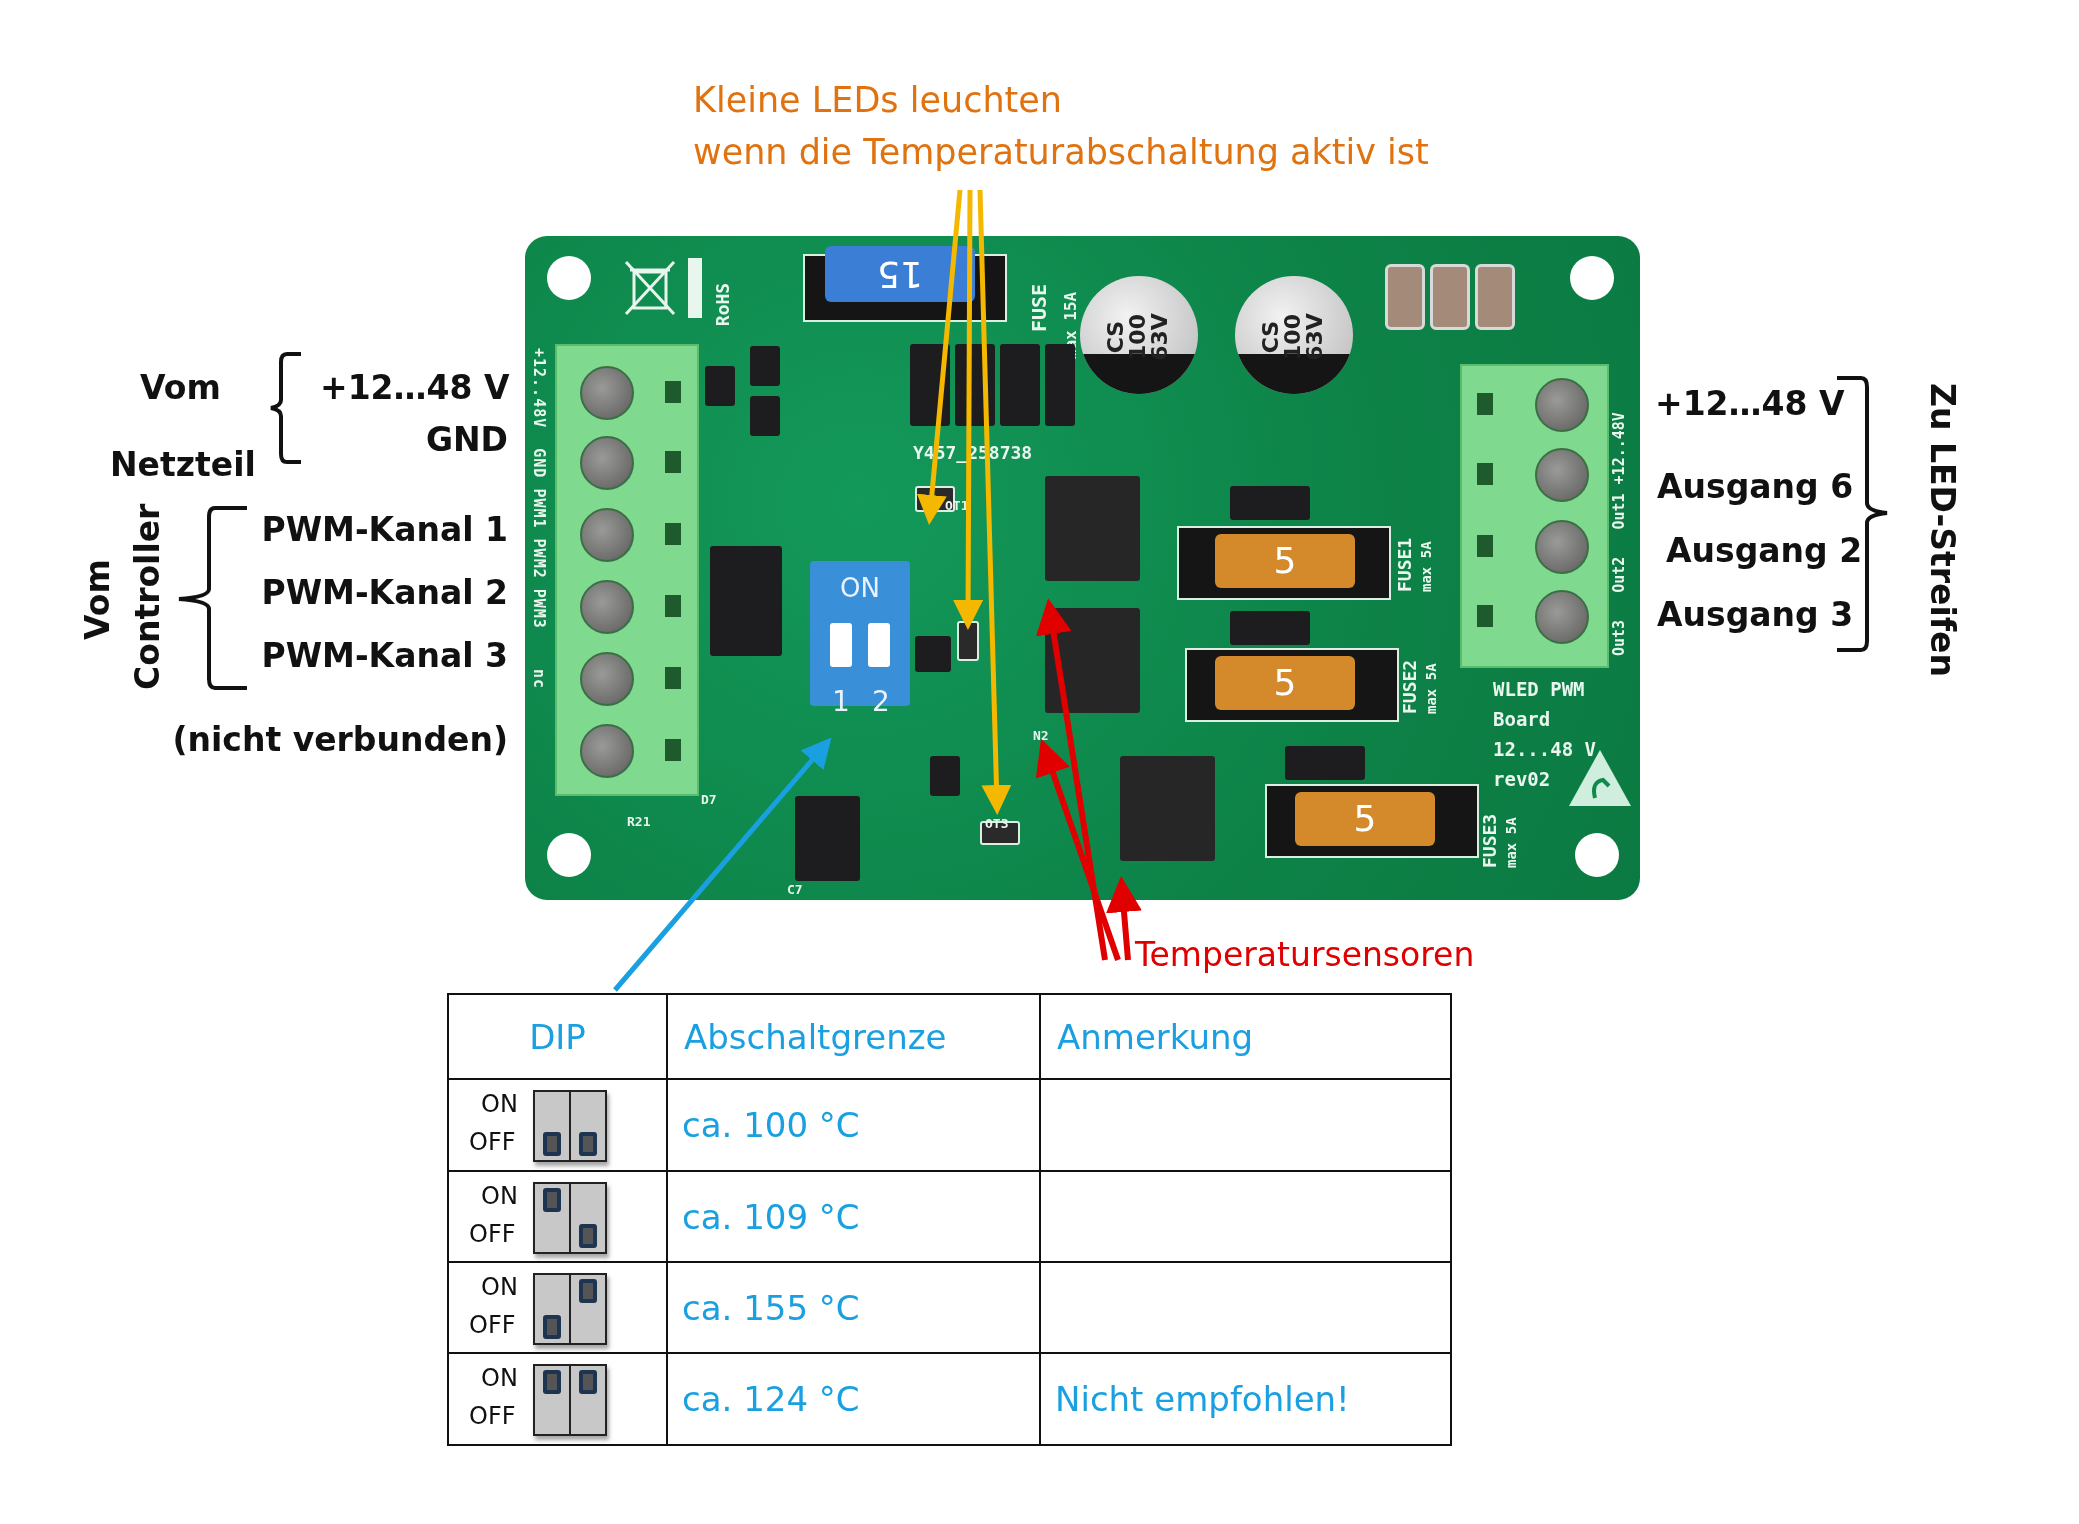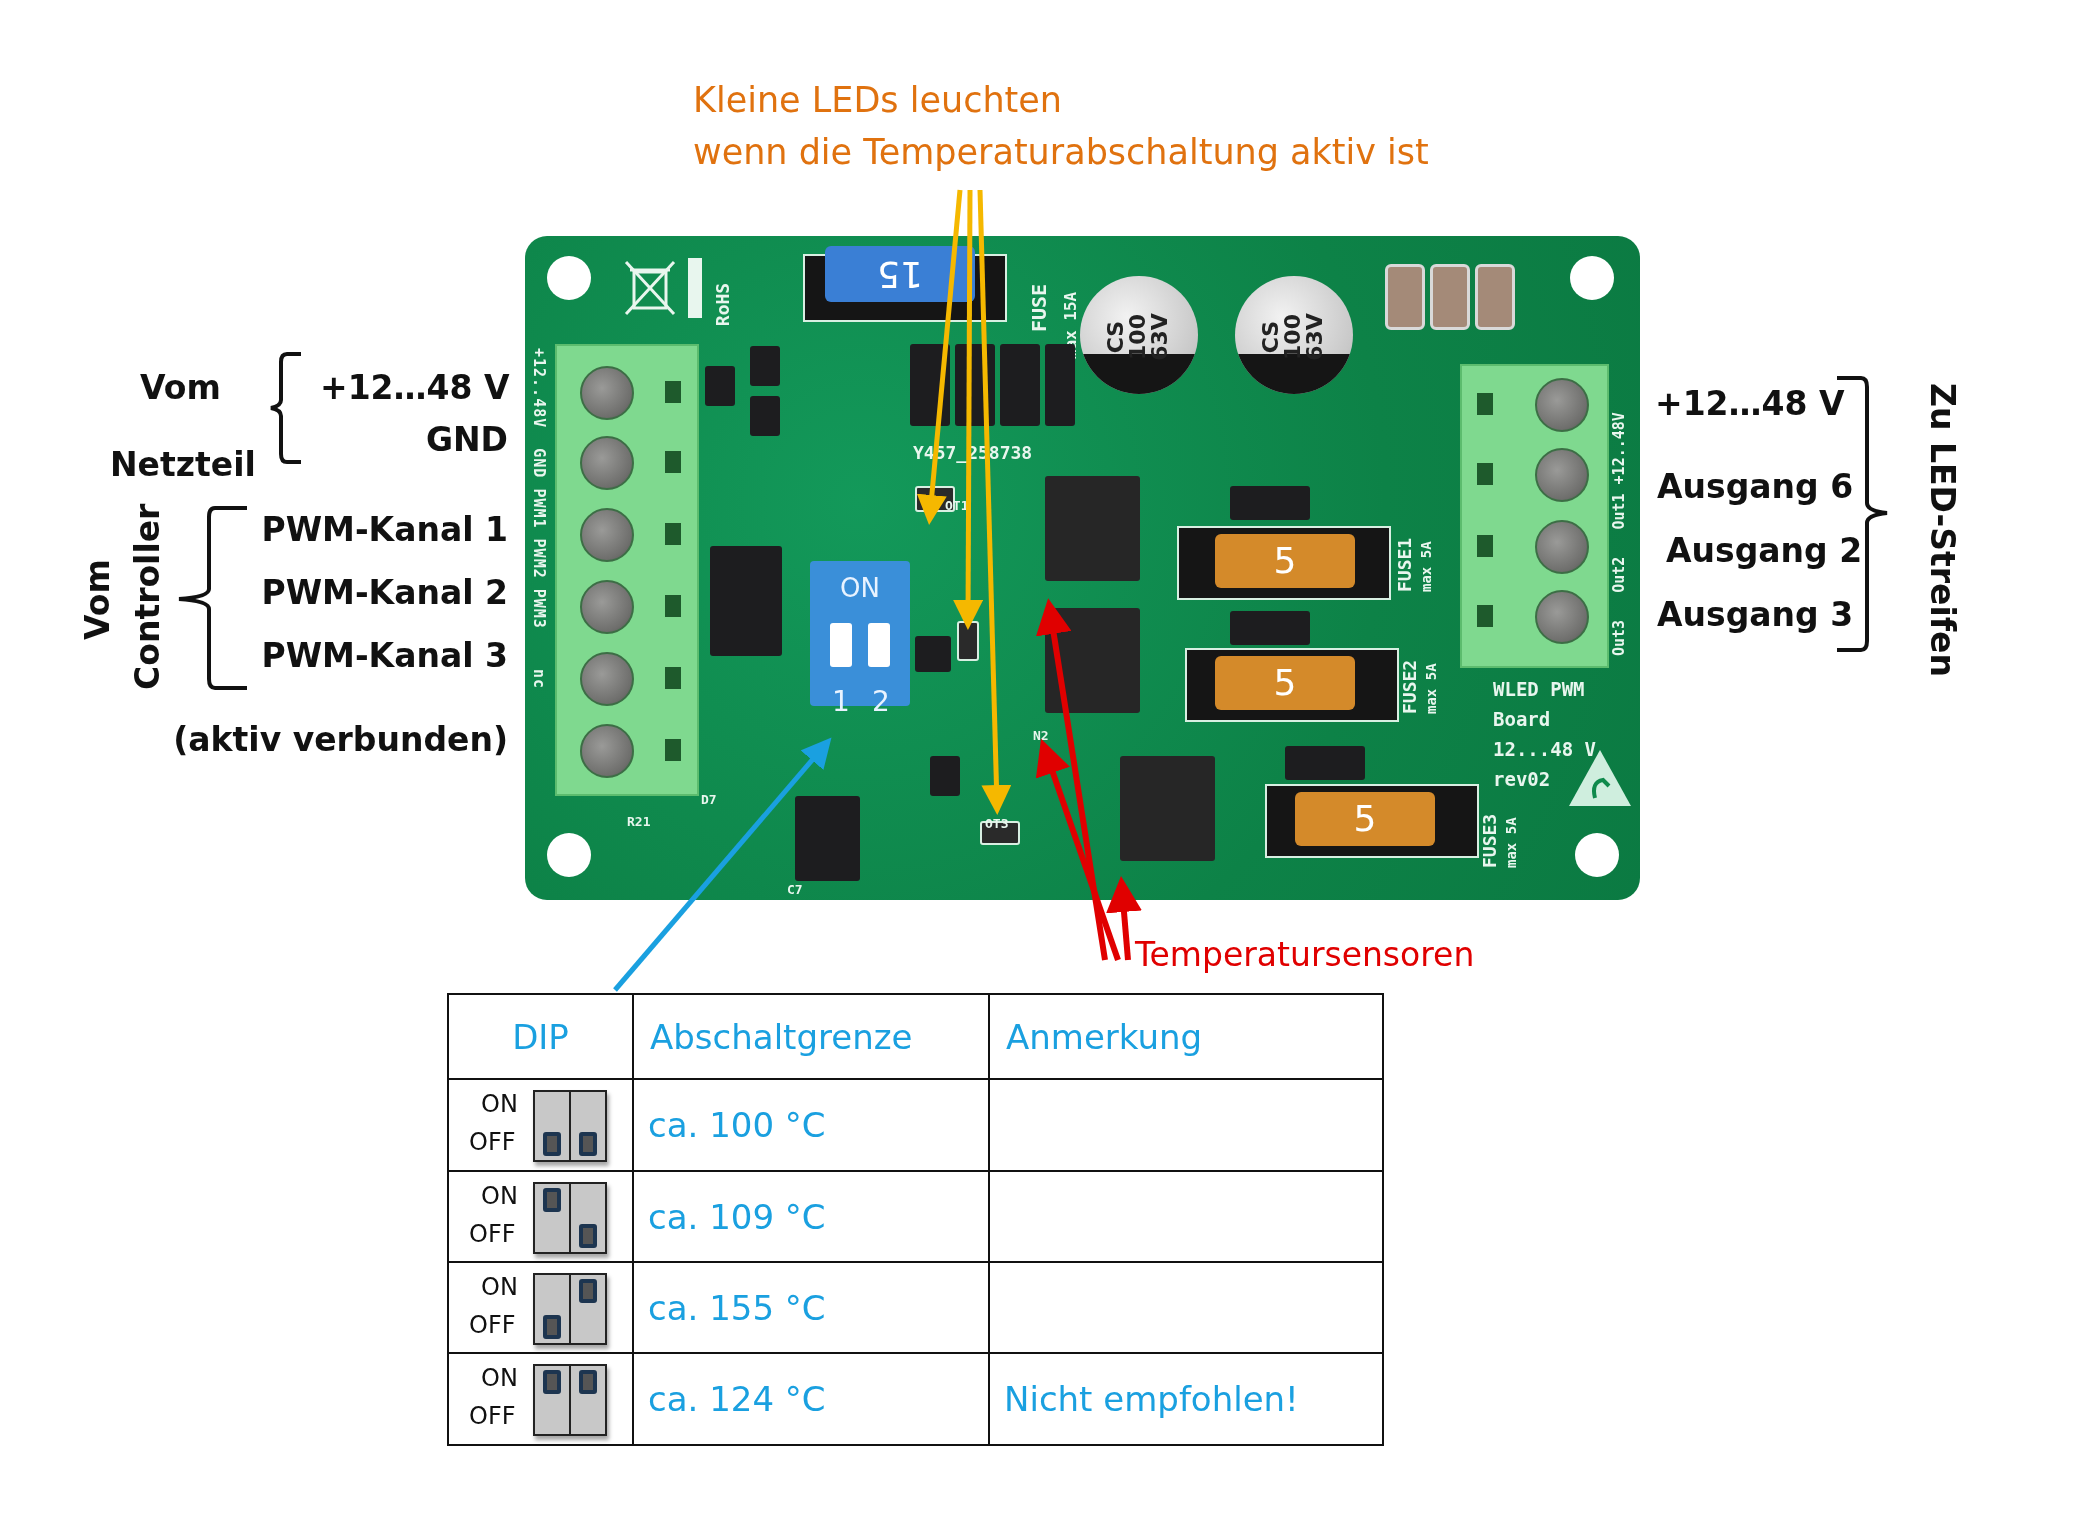--- a/index.html
+++ b/index.html
@@ -28,21 +28,21 @@
   .cap .txt { position:absolute; left:18px; top:28px; transform:rotate(-90deg); transform-origin:center; color:#222; font-family:"DejaVu Sans", sans-serif; font-weight:bold; font-size:22px; line-height:22px; width:80px; text-align:center; }
   .dip { position:absolute; background:#3a8fd9; border-radius:4px; }
   .dip .on { position:absolute; left:0; right:0; top:12px; color:#e8f3ff; font-family:"DejaVu Sans", sans-serif; font-size:26px; text-align:center; }
   .dip .sw { position:absolute; width:22px; height:44px; background:#fff; border-radius:3px; top:62px; }
   .dip .num { position:absolute; top:124px; color:#e8f3ff; font-family:"DejaVu Sans", sans-serif; font-size:28px; }
   .smd { position:absolute; background:#2a2a2a; border:2px solid #d8efe2; border-radius:3px; }
   .cer { position:absolute; width:34px; height:60px; background:#a48a78; border-radius:6px; border:3px solid #d9d9d9; }
 
   
   #dip-table { position:absolute; left:447px; top:993px; border-collapse:collapse; }
-  #dip-table td { border:2.5px solid #111; padding:0; vertical-align:middle; }
+  #dip-table td { border:2.5px solid #111; padding:17px; vertical-align:middle; }
   .th { color:#1aa0e0; font-family:"DejaVu Sans", sans-serif; font-size:34px; }
   .tv { color:#1aa0e0; font-family:"DejaVu Sans", sans-serif; font-size:34px; padding-left:14px !important; }
   .dipcell { position:relative; }
   .onoff { position:absolute; left:20px; font-family:"DejaVu Sans", sans-serif; font-size:24px; color:#111; }
   .sw-body { position:absolute; left:84px; width:70px; height:68px; background:#c8c8c8; border:2px solid #222; box-shadow:2px 4px 4px rgba(0,0,0,0.35); }
   .sw-body .div { position:absolute; left:34px; top:0; bottom:0; width:2px; background:#222; }
   .knob { position:absolute; width:18px; height:24px; background:#555; border:4px solid #1d3550; border-radius:3px; box-sizing:border-box; }
 </style>
 </head>
 <body>
@@ -192,21 +192,21 @@
 <div class="abs lbl right" style="left:320px; width:188px; top:420px;">GND</div>
 
 <div class="abs lbl rot-ccw" style="left:78px; top:640px;">Vom</div>
 <div class="abs lbl rot-ccw" style="left:128px; top:690px;">Controller</div>
 <svg class="abs" style="left:175px; top:505px;" width="75" height="186">
     <path d="M72 3 L40 3 Q34 3 34 12 L34 84 Q34 92 4 94 Q34 96 34 104 L34 174 Q34 183 40 183 L72 183" stroke="#111" stroke-width="4" fill="none"></path>
   </svg>
 <div class="abs lbl right" style="left:240px; width:268px; top:510px;">PWM-Kanal 1</div>
 <div class="abs lbl right" style="left:240px; width:268px; top:573px;">PWM-Kanal 2</div>
 <div class="abs lbl right" style="left:240px; width:268px; top:636px;">PWM-Kanal 3</div>
-<div class="abs lbl right" style="left:150px; width:358px; top:720px;">(aktiv verbunden)</div>
+<div class="abs lbl right" style="left:150px; width:358px; top:720px;">(nicht verbunden)</div>
 
 <div class="abs lbl" style="left:1655px; top:384px;">+12…48 V</div>
 <div class="abs lbl" style="left:1657px; top:467px;">Ausgang 6</div>
 <div class="abs lbl" style="left:1657px; top:531px;margin-left:9px;">Ausgang 2</div>
 <div class="abs lbl" style="left:1657px; top:595px;">Ausgang 3</div>
 <svg class="abs" style="left:1835px; top:375px;" width="55" height="280">
     <path d="M2 3 L26 3 Q32 3 32 12 L32 128 Q32 136 52 138 Q32 140 32 148 L32 266 Q32 275 26 275 L2 275" stroke="#111" stroke-width="4" fill="none"></path>
   </svg>
 <div class="abs lbl rot-cw" style="left:1962px; top:383px;">Zu LED-Streifen</div>
 

